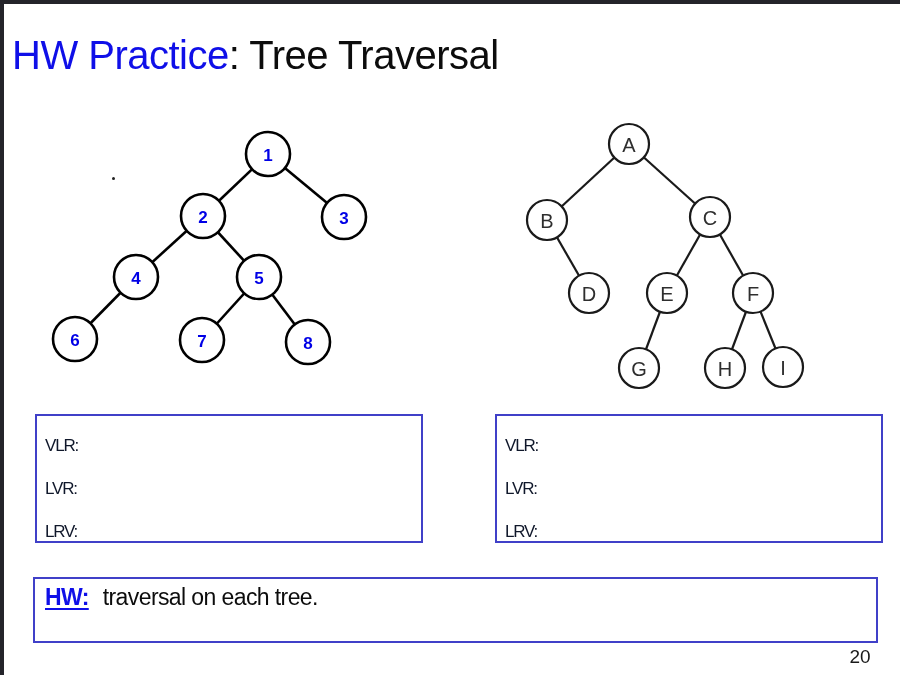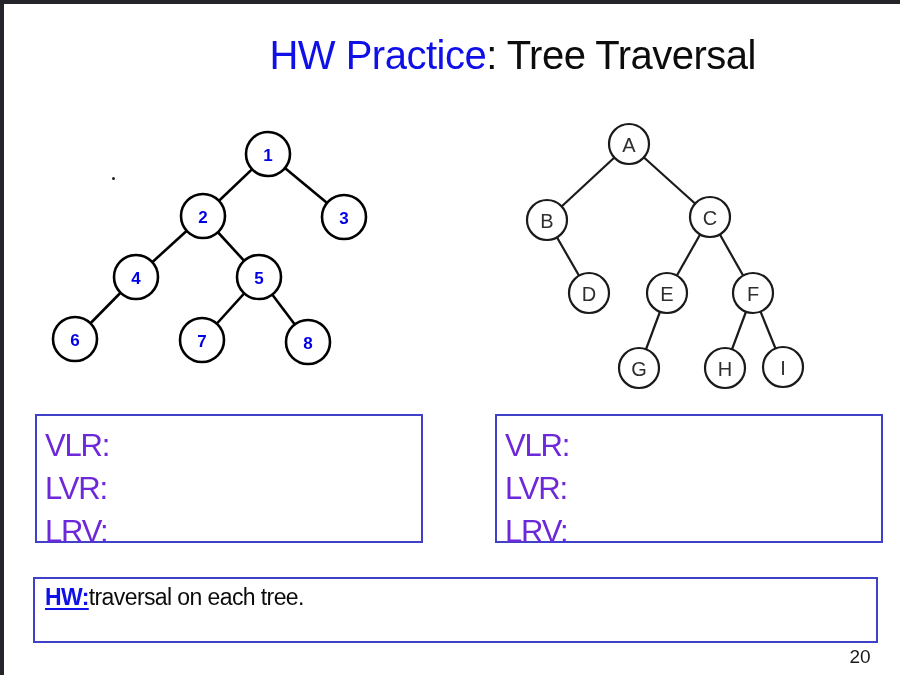--- a/index.html
+++ b/index.html
@@ -17,22 +17,22 @@
     width: 900px; height: 4px;
     background: var(--frame_dark, #24242a);
   }
   .frame-left {
     position: absolute; left: 0; top: 0;
     width: 4px; height: 675px;
     background: var(--frame_dark, #24242a);
   }
   .title {
     position: absolute;
-    left: 4px; top: 32px; width: 752px;
-    text-align: right;
+    left: 12px; top: 32px; width: 752px;
+    text-align: left;
     font-size: 40px;
     letter-spacing: -0.5px;
     line-height: 46px;
     white-space: pre;
   }
   .title .t-blue { color: var(--accent_blue, #0f0fe8); }
   .title .t-black { color: #0c0c0c; }
   svg.trees { position: absolute; left: 0; top: 0; }
   .stray-dot {
     position: absolute; left: 112px; top: 177px;
@@ -43,25 +43,25 @@
     top: 414px;
     height: 129px;
     border: 2px solid var(--box_border, #4040c8);
     box-sizing: border-box;
     background: #ffffff;
     padding: 8px 0 0 8px;
   }
   .ansbox.left  { left: 35px;  width: 388px; }
   .ansbox.right { left: 495px; width: 388px; }
   .ansline {
-    font-size: 31px;
+    font-size: 17px;
     letter-spacing: -1.2px;
     line-height: 43px;
     height: 43px;
-    color: #6d28d9;
+    color: #0f172a;
   }
   .hwbox {
     position: absolute;
     left: 33px; top: 577px;
     width: 845px; height: 66px;
     border: 2px solid var(--box_border, #4040c8);
     box-sizing: border-box;
     background: #ffffff;
     display: flex;
     align-items: flex-start;
@@ -69,20 +69,21 @@
   }
   .hwlabel {
     color: var(--accent_blue, #0f0fe8);
     font-weight: bold;
     font-size: 23px;
     line-height: 29px;
     letter-spacing: -0.6px;
     text-decoration: underline;
     text-decoration-thickness: 2px;
     text-underline-offset: 3px;
+    margin-right: 14px;
   }
   .hwtext {
     font-size: 23px;
     line-height: 29px;
     letter-spacing: -0.6px;
     color: #0c0c0c;
   }
   .pagenum {
     position: absolute;
     left: 830px; top: 646px;

